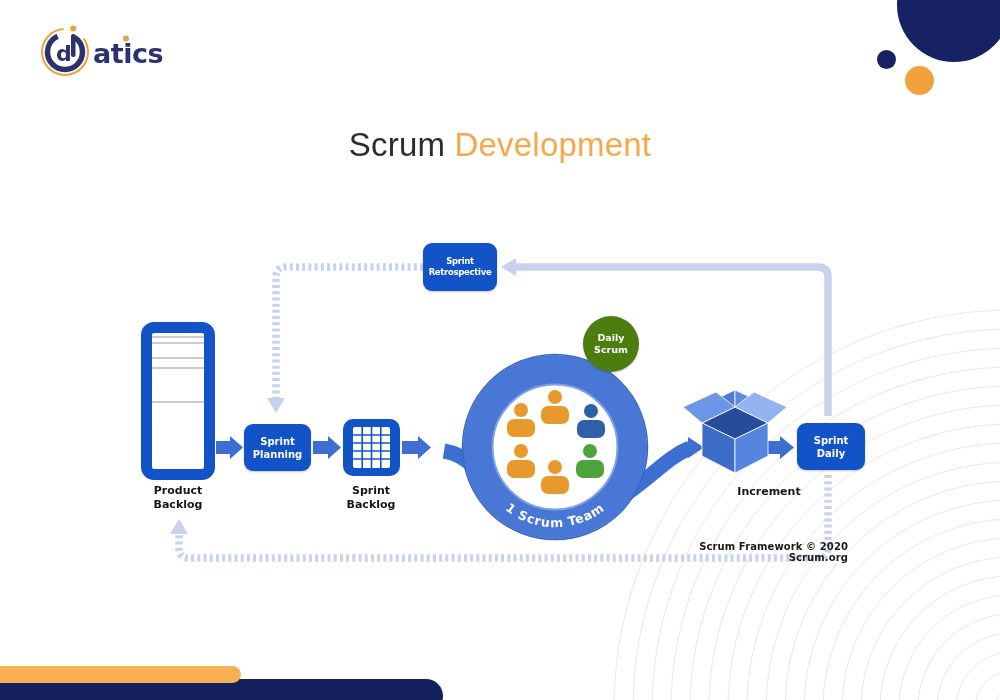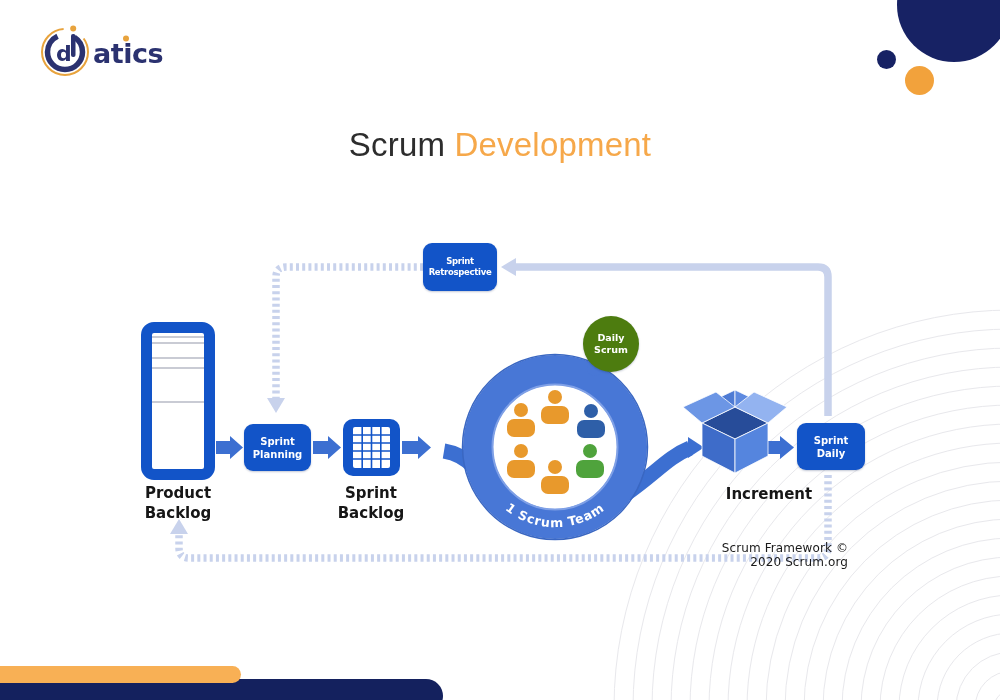--- a/index.html
+++ b/index.html
@@ -47,29 +47,29 @@
   .pb-icon{
     position:absolute;left:141px;top:322px;width:74px;height:158px;background:#ffffff;
     border:11px solid #1254C8;border-radius:13px;box-sizing:border-box;
   }
   .pb-line{position:absolute;left:0;width:52px;height:2px;background:#C9CBD4;}
   
   .sb-icon{position:absolute;left:343px;top:419px;width:57px;height:57px;background:#1254C8;border-radius:10px;}
   .sb-icon svg{position:absolute;left:0;top:0;}
   
   .icon-label{
-    position:absolute;font-weight:bold;color:#161616;font-size:15px;
+    position:absolute;font-weight:bold;color:#161616;font-size:11px;
     text-align:center;line-height:1.3;width:90px;
   }
   .lbl-pb{left:133px;top:484px;}
   .lbl-sb{left:326px;top:484px;}
   .lbl-inc{left:724px;top:485px;}
   .footnote{
     position:absolute;left:690px;top:541px;width:158px;text-align:right;
-    color:#1a1a1a;font-size:12px;font-weight:normal;letter-spacing:0.1px;
+    color:#1a1a1a;font-size:10px;font-weight:bold;letter-spacing:0.1px;
   }
 </style>
 </head>
 <body>
 
 <svg id="rings-svg">
     <circle cx="1012" cy="708" r="18" fill="none" stroke="#E8E8EC" stroke-width="1"></circle>
     <circle cx="1012" cy="708" r="37" fill="none" stroke="#E8E8EC" stroke-width="1"></circle>
     <circle cx="1012" cy="708" r="56" fill="none" stroke="#E8E8EC" stroke-width="1"></circle>
     <circle cx="1012" cy="708" r="75" fill="none" stroke="#E8E8EC" stroke-width="1"></circle>

